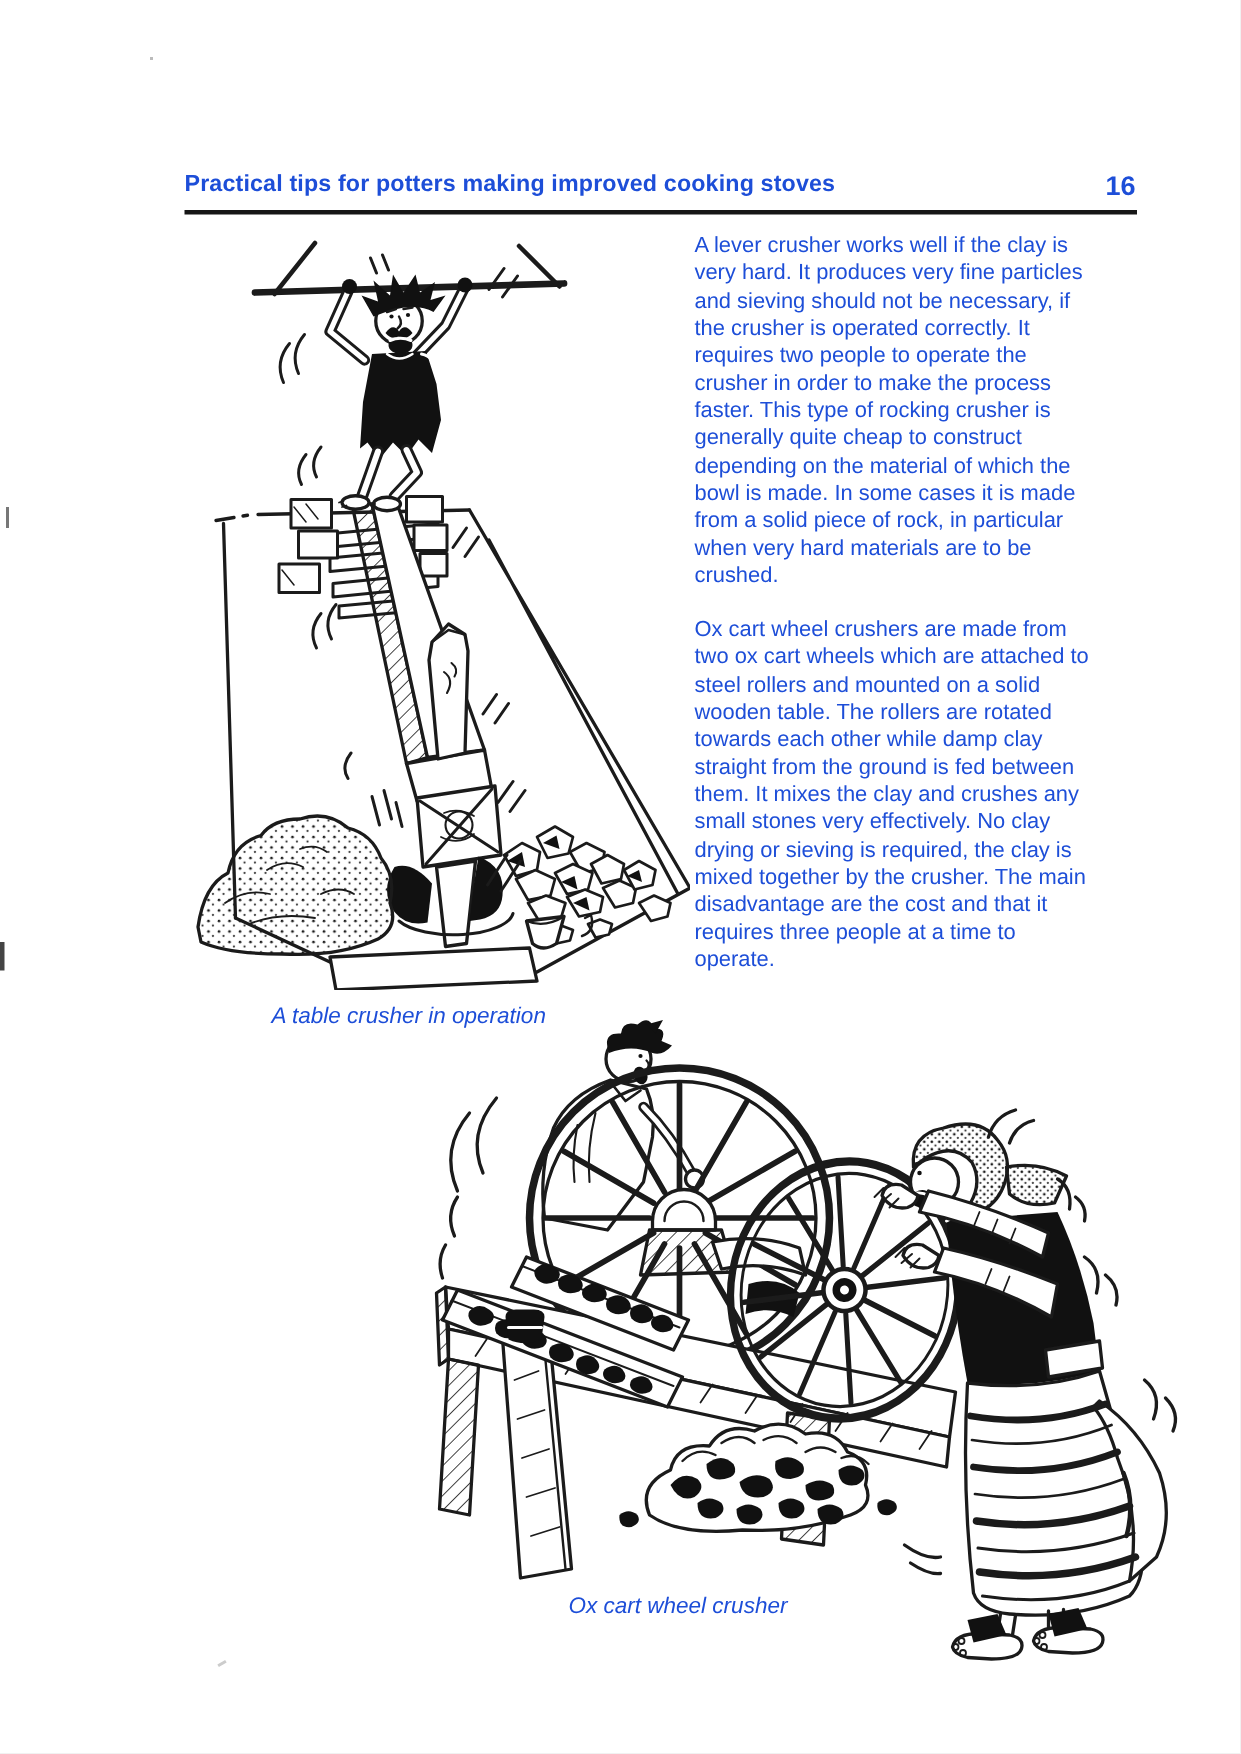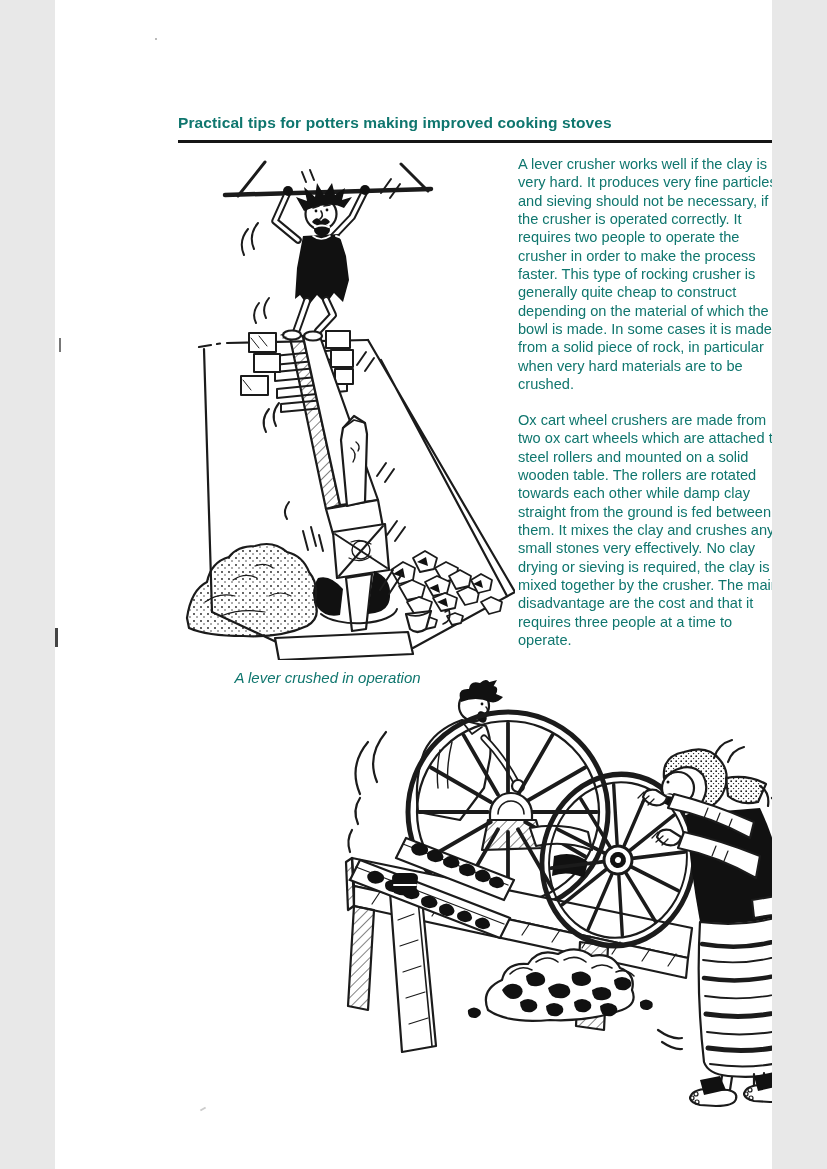--- a/index.html
+++ b/index.html
@@ -1,17 +1,17 @@
 <!DOCTYPE html>
 <html><head>
 <meta charset="utf-8">
 <style>
   html,body{margin:0;padding:0;background:#e8e8e8;}
-  .page{position:relative;width:717px;height:1169px;background:#ffffff;margin:0 auto;
-        font-family:"Liberation Sans",sans-serif;color:#0f766e;overflow:hidden;}
+  .page{position:relative;width:827px;height:1169px;background:#ffffff;margin:0 auto;
+        font-family:"Liberation Sans",sans-serif;color:#1d4ed8;overflow:hidden;}
   .header-title{position:absolute;left:123px;top:114px;font-size:15.5px;font-weight:bold;letter-spacing:.1px;}
   .page-number{position:absolute;left:737px;top:114px;font-size:18px;font-weight:bold;}
   .header-rule{position:absolute;left:123px;top:140px;width:635px;height:2.5px;background:#161616;}
   .body-text{position:absolute;left:463px;width:336px;font-size:14.6px;line-height:18.35px;white-space:pre-line;}
   .para-lever{top:155px;}
   .para-oxcart{top:411px;}
   .caption{position:absolute;font-style:italic;font-size:15px;text-align:center;z-index:6;}
   .caption-lever{left:130px;top:669px;width:285px;}
   .caption-oxcart{left:287px;top:1062px;width:330px;}
   .fig{position:absolute;}
@@ -181,21 +181,21 @@
 requires two people to operate the
 crusher in order to make the process
 faster. This type of rocking crusher is
 generally quite cheap to construct
 depending on the material of which the
 bowl is made. In some cases it is made
 from a solid piece of rock, in particular
 when very hard materials are to be
 crushed.</div>
 
-  <div class="caption caption-lever">A lever crushed in operation</div>
+  <div class="caption caption-lever">A table crusher in operation</div>
 
   <svg class="fig fig-oxcart" viewBox="0 0 515 430">
     <defs>
       <pattern id="hatchB" width="7" height="7" patternUnits="userSpaceOnUse" patternTransform="rotate(45)">
         <line x1="0" y1="0" x2="0" y2="7" stroke="#1b1b1b" stroke-width="1.1"></line>
       </pattern>
       <pattern id="dotsB" width="5" height="5" patternUnits="userSpaceOnUse">
         <circle cx="1.2" cy="1.2" r="0.9" fill="#1b1b1b"></circle>
           <circle cx="3.6" cy="3.6" r="0.7" fill="#1b1b1b"></circle>
       </pattern>
@@ -353,19 +353,20 @@
       <g>
         <path d="M374,78 q4,-14 18,-18 M388,82 q4,-12 16,-15"></path>
         <path d="M420,106 q10,6 8,20 M432,118 q8,6 6,16"></path>
         <path d="M438,158 q12,8 8,24 M452,170 q10,8 7,20"></path>
         <path d="M478,240 q12,10 6,26 M492,252 q10,10 5,22"></path>
         <path d="M318,350 q14,10 24,8 M322,362 q12,8 20,7"></path>
       </g>
     </g>
   </svg>
 
+  <div class="caption caption-oxcart">Ox cart wheel crusher</div>
 
   <div class="tick tick-1"></div>
   <div class="tick tick-2"></div>
   <div class="tick speck-1"></div>
   <div class="tick speck-2"></div>
 
 </div>
 
 </body></html>

